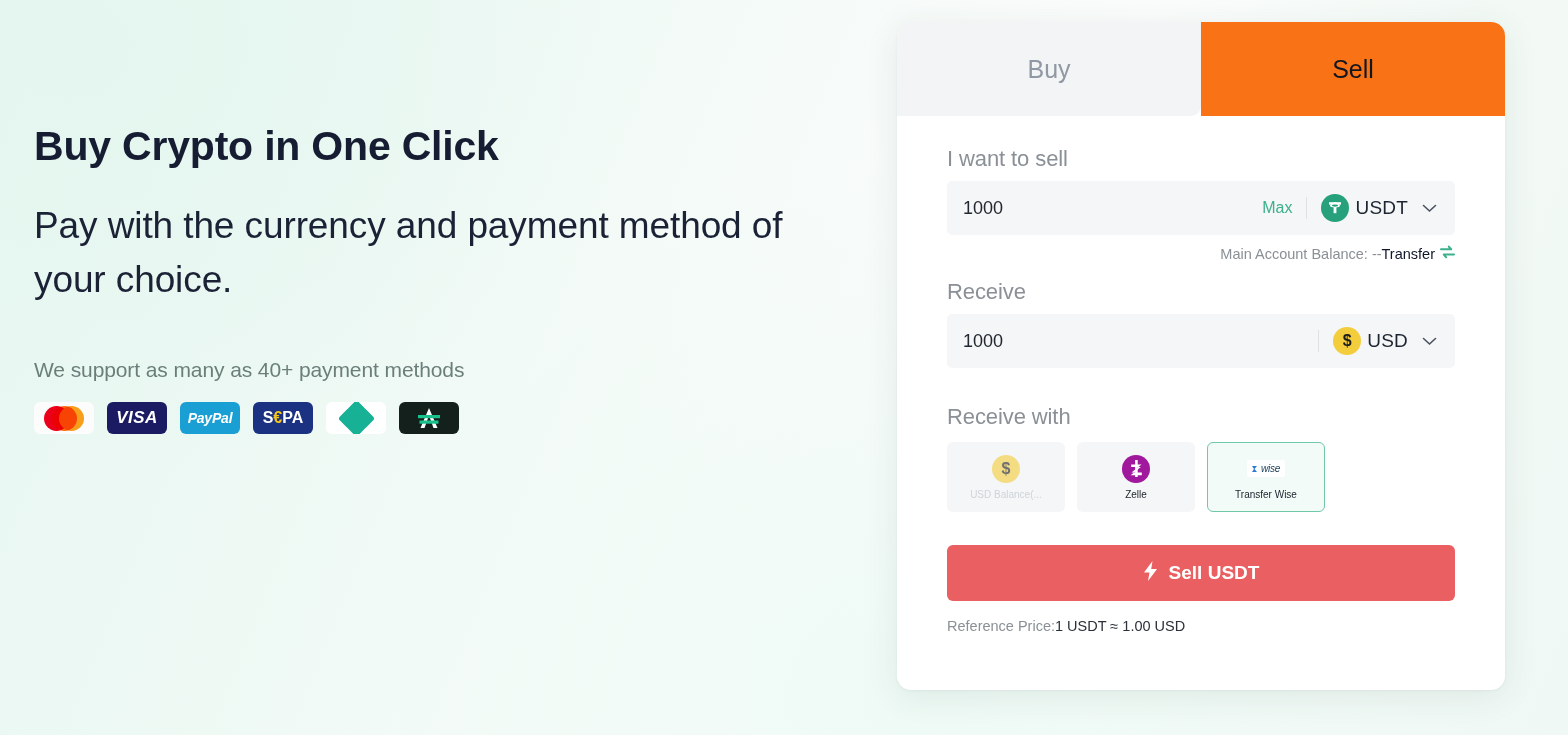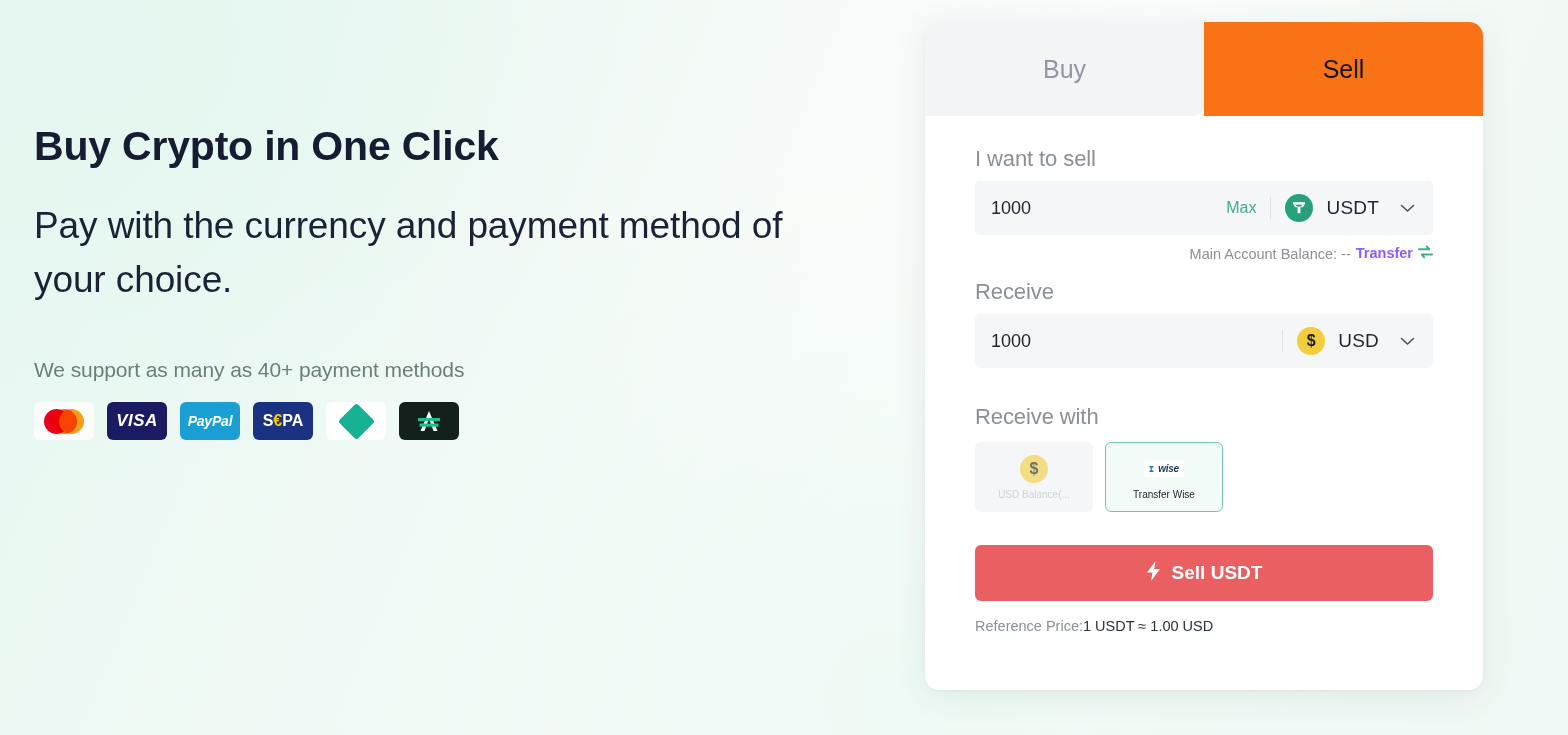--- a/index.html
+++ b/index.html
@@ -50,21 +50,21 @@
     white-space: nowrap;
   }
   .logo-row {
     margin-top: 20px;
     display: flex;
     gap: 13px;
     align-items: center;
   }
   .logo {
     width: 60px;
-    height: 38px;
+    height: 32px;
     border-radius: 6px;
     display: flex;
     align-items: center;
     justify-content: center;
     overflow: hidden;
     flex: 0 0 auto;
   }
   .logo-mc { background: #fbfcfb; }
   .logo-visa { background: #1b1b63; }
   .logo-pp { background: #1a9fd4; }
@@ -105,23 +105,23 @@
 
   .adv-mark {
     position: relative; width: 26px; height: 24px;
     display: flex; align-items: center; justify-content: center;
   }
   .adv-mark svg { display: block; }
 
   
   .widget {
     position: absolute;
-    left: 925px;
+    left: 897px;
     top: 22px;
-    width: 558px;
+    width: 608px;
     height: 668px;
     background: #ffffff;
     border-radius: 14px;
     box-shadow: 0 6px 34px rgba(40,70,60,0.09), 0 1px 3px rgba(40,70,60,0.05);
     overflow: hidden;
   }
   .tabs { display: flex; height: 94px; }
   .tab {
     flex: 1;
     display: flex;
@@ -176,49 +176,47 @@
   }
   .vdivider {
     width: 1px;
     height: 22px;
     background: #dfe2e5;
     margin-right: 14px;
   }
   .cur-sel {
     display: flex;
     align-items: center;
-    gap: 13px;
+    gap: 6px;
     cursor: pointer;
   }
   .coin {
     width: 28px; height: 28px; border-radius: 50%;
     display: flex; align-items: center; justify-content: center;
     font-size: 16px; font-weight: 700; flex: 0 0 auto;
   }
   .coin-usdt { background: #26a17b; color: #fff; }
   .coin-usd  { background: #f3cd3c; color: #1d1d1d; }
   .cur-name { font-size: 19px; color: #1d2530; letter-spacing: 0.2px; }
   .chev { margin-left: 8px; display: flex; align-items: center; }
 
   .balance-row {
     display: flex;
     justify-content: flex-end;
     align-items: center;
-    gap: 5px;
     margin-top: 10px;
     font-size: 14.5px;
     color: #8a9096;
   }
   .transfer-link {
-    color: #8b5cf6;
-    cursor: pointer;
-    display: flex;
-    align-items: flex-start;
+    color: #0f172a;
+    cursor: pointer;
+    display: flex;
+    align-items: center;
     gap: 5px;
-    font-weight: bold;
   }
 
   .gap-receive { margin-top: 17px; }
   .gap-receive-with { margin-top: 36px; }
 
   .methods {
     display: flex;
     gap: 12px;
     margin-top: 12px;
   }
@@ -255,21 +253,21 @@
   .zelle-circle {
     width: 28px; height: 28px; border-radius: 50%;
     background: #a0189c;
     display: flex; align-items: center; justify-content: center;
   }
   .wise-logo {
     background: #ffffff;
     padding: 3px 5px;
     border-radius: 2px;
     font-size: 10px;
-    font-weight: 700;
+    font-weight: 400;
     font-style: italic;
     color: #163a57;
     letter-spacing: -0.3px;
     display: flex;
     align-items: center;
     gap: 1px;
   }
   .grid-icon {
     display: grid;
     grid-template-columns: 12px 12px;
@@ -427,20 +425,31 @@
       <div class="field-label">Receive with</div>
       <div class="methods">
 
         <div class="method disabled">
           <span class="method-icon">
             <span class="coin coin-usd" style="opacity:.62">$</span>
           </span>
           <span class="method-label">USD Balance(...</span>
         </div>
 
+        <div class="method">
+          <span class="method-icon">
+            <span class="zelle-circle">
+              <svg width="15" height="17" viewBox="0 0 15 17" aria-hidden="true">
+                <rect x="6.1" y="0" width="2.6" height="17" fill="#ffffff"></rect>
+                <path d="M2.2 4.4 H12.6 L2.4 12.6 H12.8 V15.2 H1.6 L11.8 7 H2.2 Z" fill="#ffffff"></path>
+              </svg>
+            </span>
+          </span>
+          <span class="method-label">Zelle</span>
+        </div>
 
         <div class="method selected">
           <span class="method-icon">
             <span class="wise-logo">
               <svg width="8" height="8" viewBox="0 0 8 8" aria-hidden="true" style="flex:0 0 auto">
                 <path d="M0 1 L5 1 L2.5 4 L5 7 L0 7 L2 4 Z" fill="#2b7ad6"></path>
               </svg>
               <span>wise</span>
             </span>
           </span>

